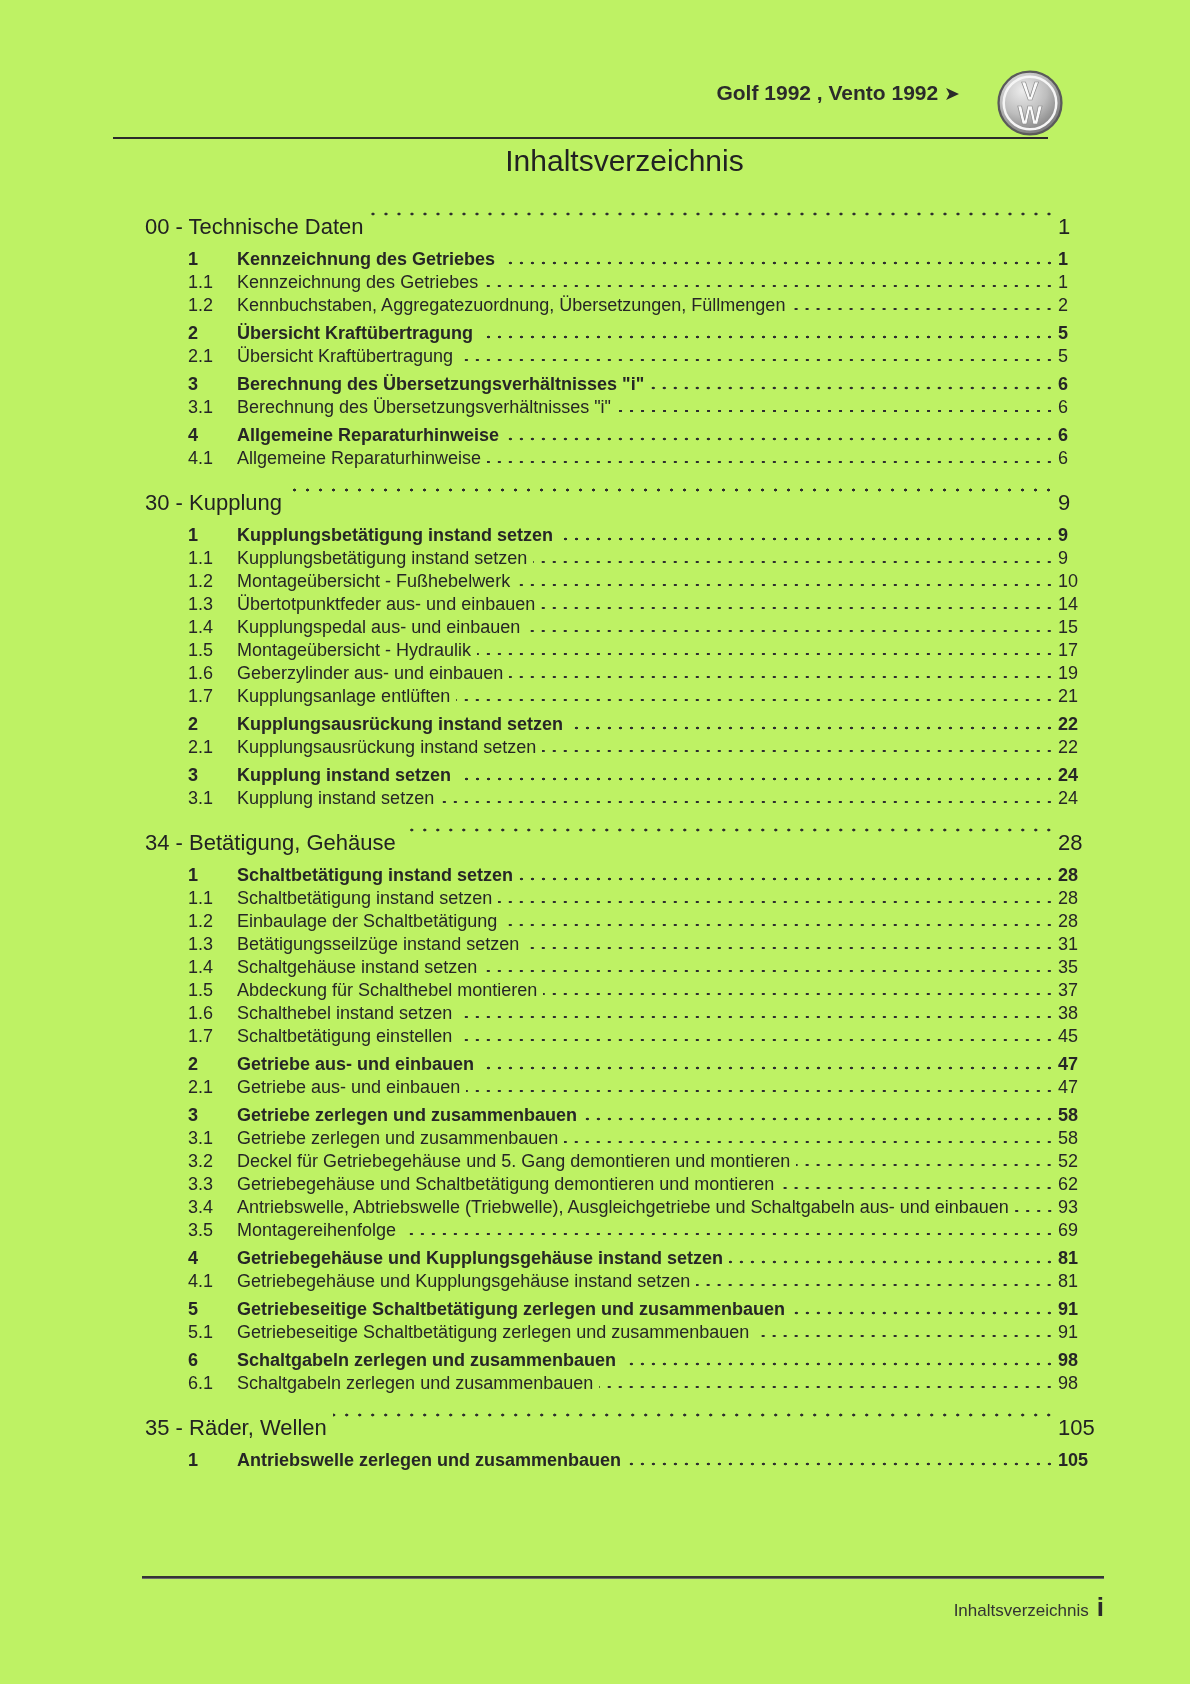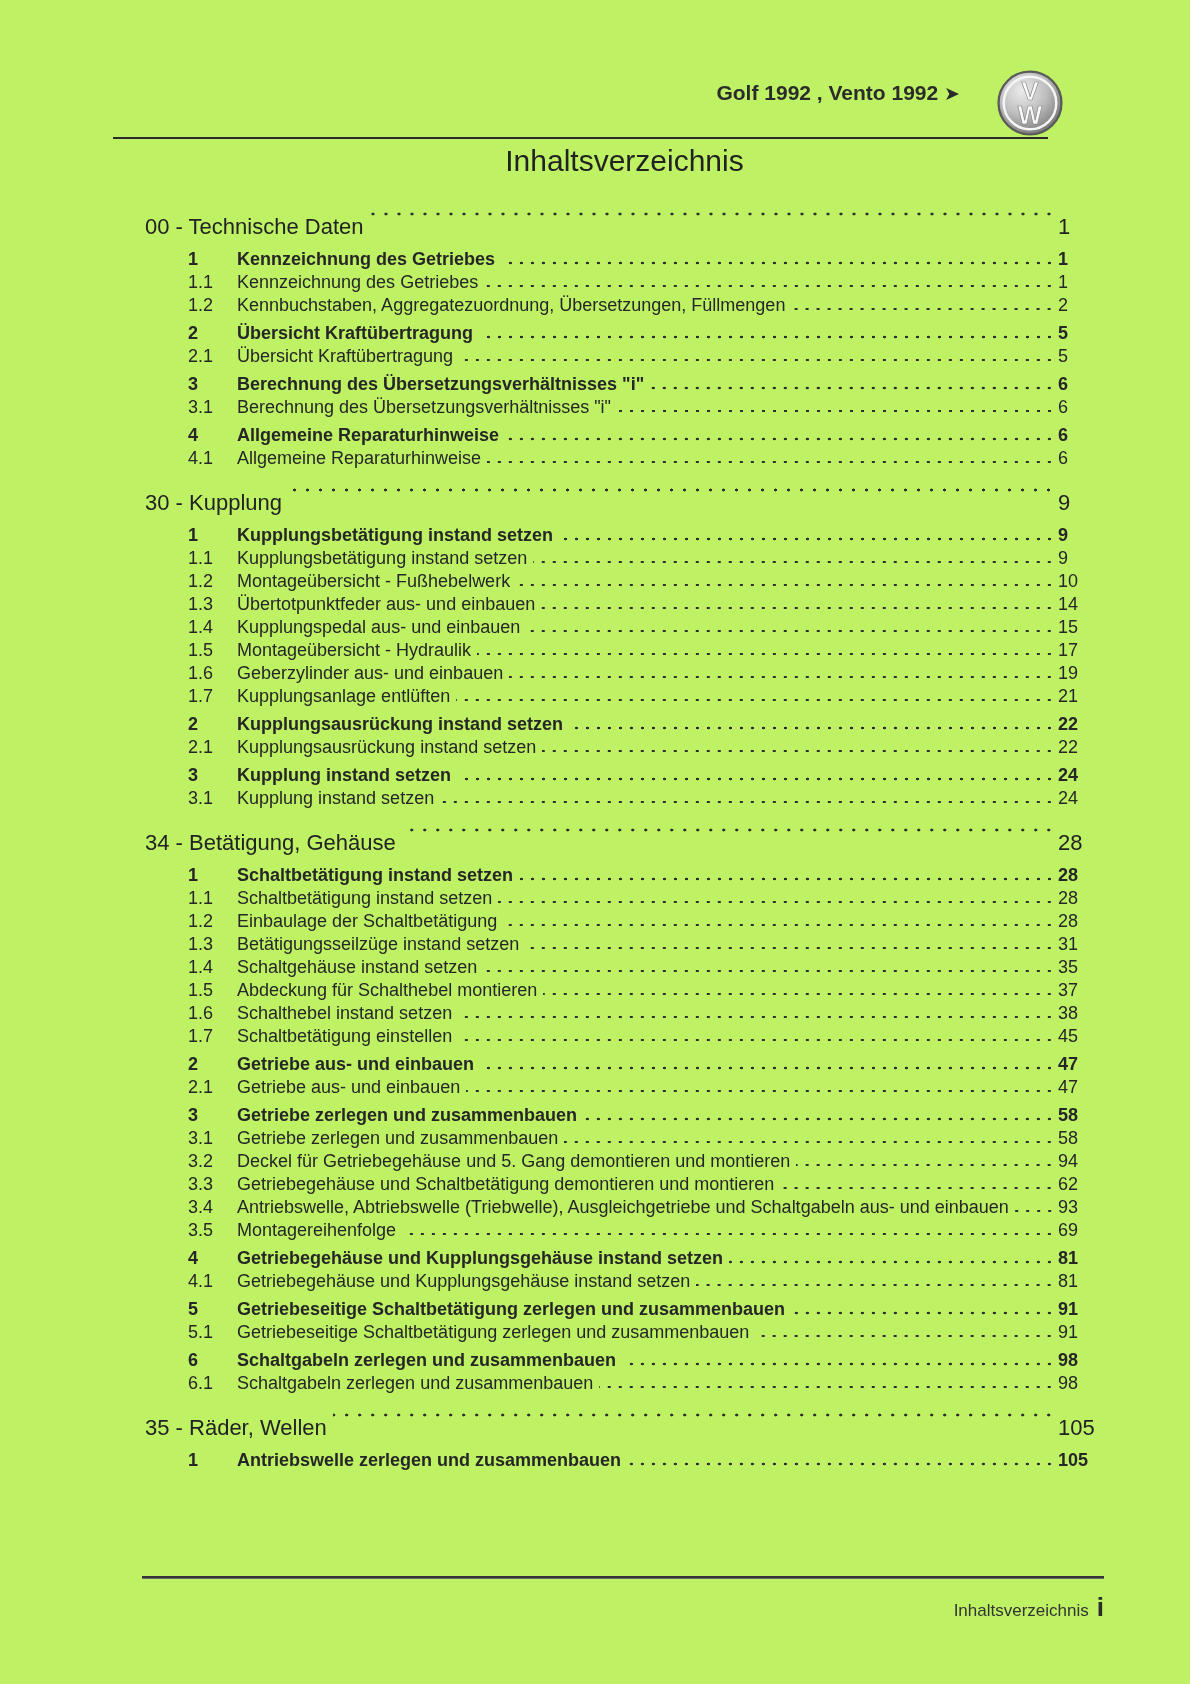--- a/index.html
+++ b/index.html
@@ -368,21 +368,21 @@
     <span class="num">3.1</span>
     <span class="etitle">Getriebe zerlegen und zusammenbauen</span>
     <span class="leader"></span>
     <span class="epage">58</span>
   </div>
 
   <div class="entry">
     <span class="num">3.2</span>
     <span class="etitle">Deckel für Getriebegehäuse und 5. Gang demontieren und montieren</span>
     <span class="leader"></span>
-    <span class="epage">94</span>
+    <span class="epage">52</span>
   </div>
 
   <div class="entry">
     <span class="num">3.3</span>
     <span class="etitle">Getriebegehäuse und Schaltbetätigung demontieren und montieren</span>
     <span class="leader"></span>
     <span class="epage">62</span>
   </div>
 
   <div class="entry">

